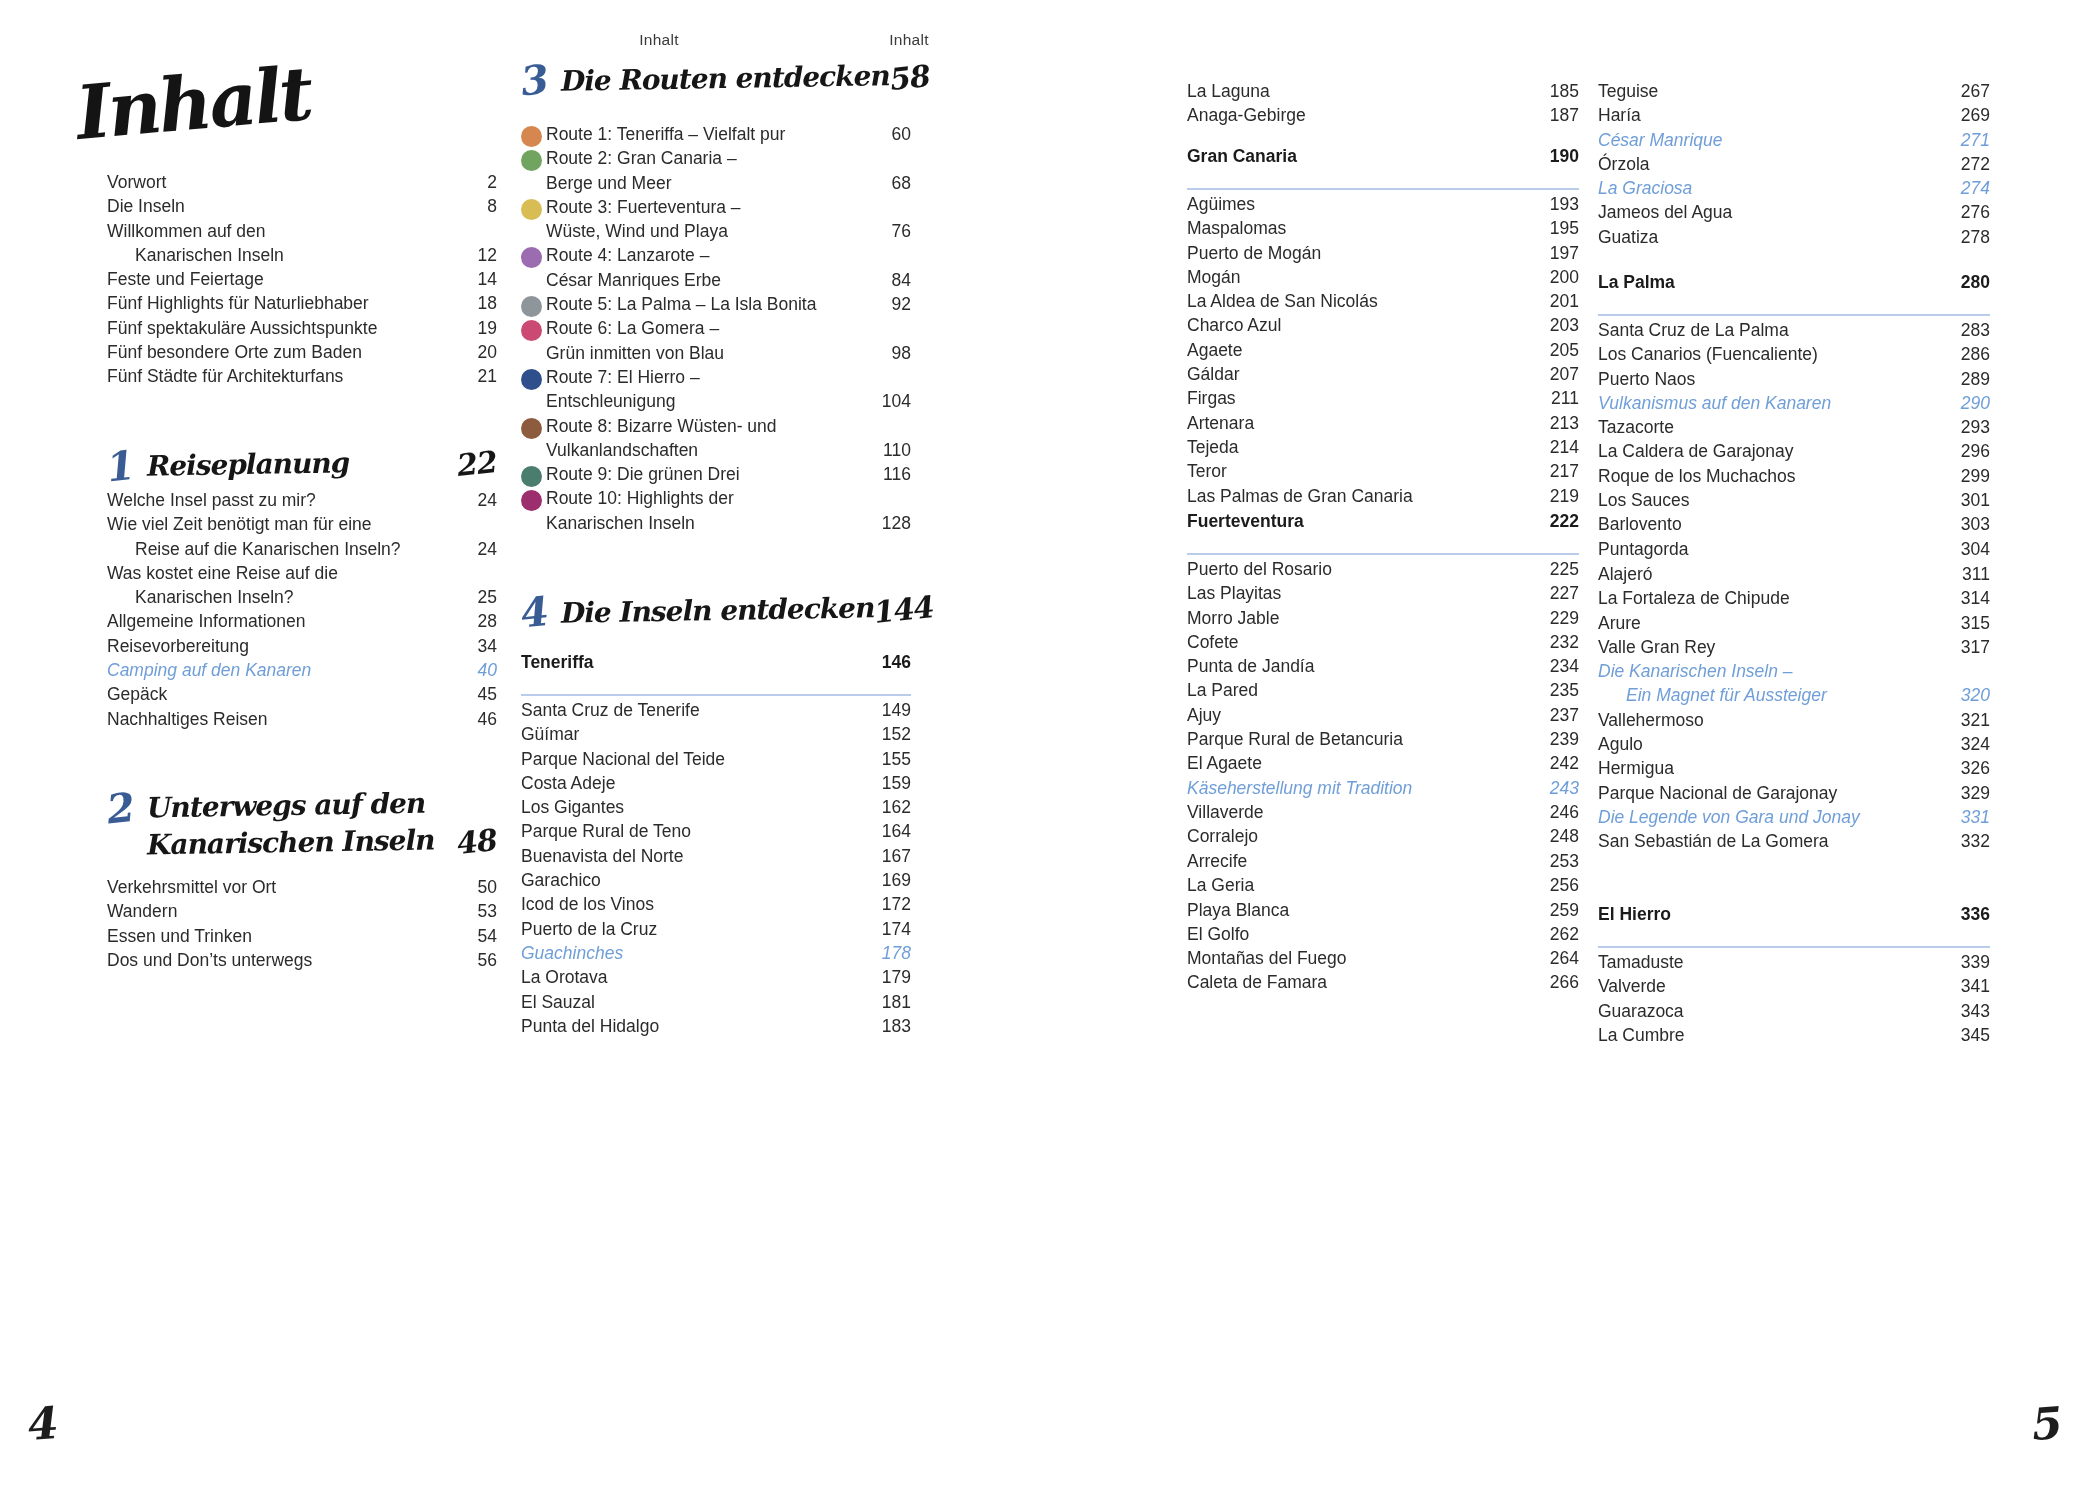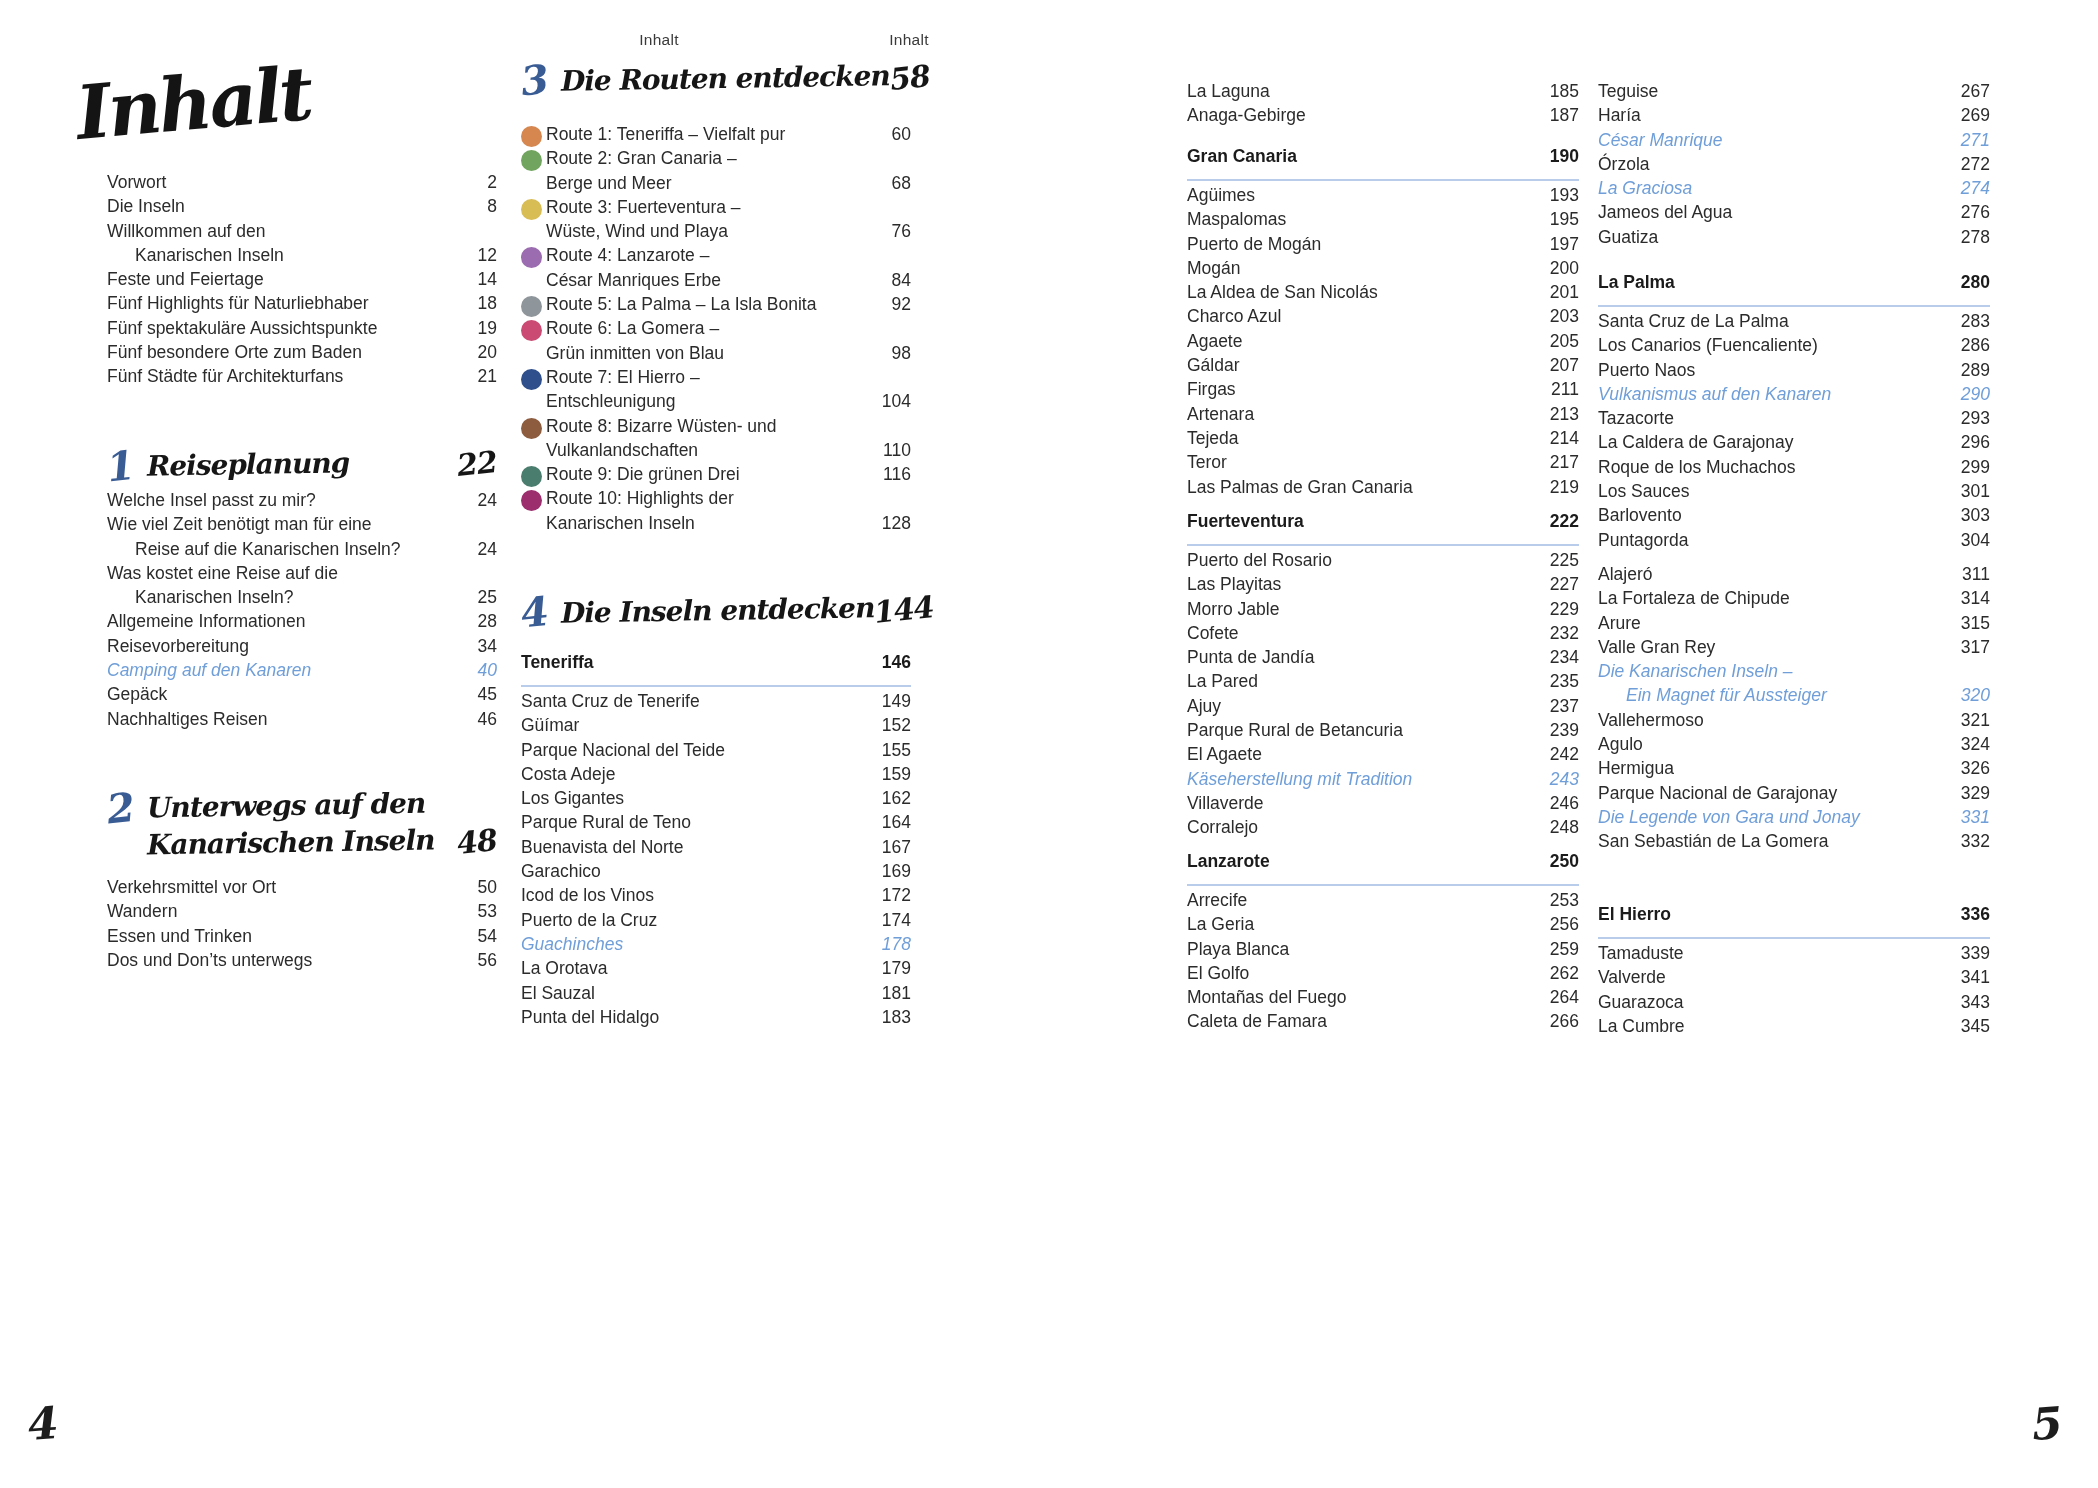--- a/index.html
+++ b/index.html
@@ -41,21 +41,21 @@
   .row.indent .lab{padding-left:28px;}
   .row.highlight .lab,.row.highlight .pg{color:#6f9ed8;font-style:italic;}
 
   
   .route-row{position:relative;padding-left:25px;}
   .route-dot{position:absolute;left:0;top:2px;width:21px;height:21px;border-radius:50%;}
 
   
   .island-h{display:flex;justify-content:space-between;align-items:baseline;height:25px;
     font-size:17.5px;font-weight:bold;color:#1b1b1b;
-    border-bottom:2.5px solid #b9cdea;padding-bottom:8px;margin-bottom:4px;}
+    border-bottom:2.5px solid #b9cdea;padding-bottom:17px;margin-bottom:4px;}
   .island-h .pg{margin-left:8px;}
 </style>
 </head>
 <body>
 
 <div class="abs running-head" style="left:599px;top:31px;">Inhalt</div>
 <div class="abs running-head" style="left:849px;top:31px;">Inhalt</div>
 
 <div class="abs script-title" style="left:76px;top:66px;">Inhalt</div>
 
@@ -467,24 +467,20 @@
         <div class="row">
           <span class="lab">Villaverde</span>
           <span class="pg">246</span>
         </div>
         <div class="row">
           <span class="lab">Corralejo</span>
           <span class="pg">248</span>
         </div>
       </div>
       <div class="block" style="top: 851px;">
-        <div class="island-h">
-          <span>Lanzarote</span>
-          <span class="pg">250</span>
-        </div>
         <div class="row">
           <span class="lab">Arrecife</span>
           <span class="pg">253</span>
         </div>
         <div class="row">
           <span class="lab">La Geria</span>
           <span class="pg">256</span>
         </div>
         <div class="row">
           <span class="lab">Playa Blanca</span>

